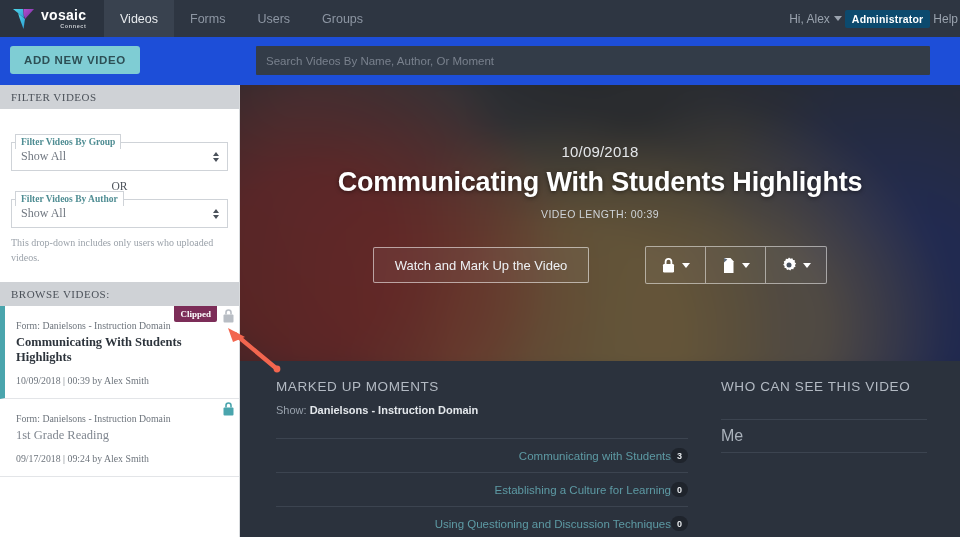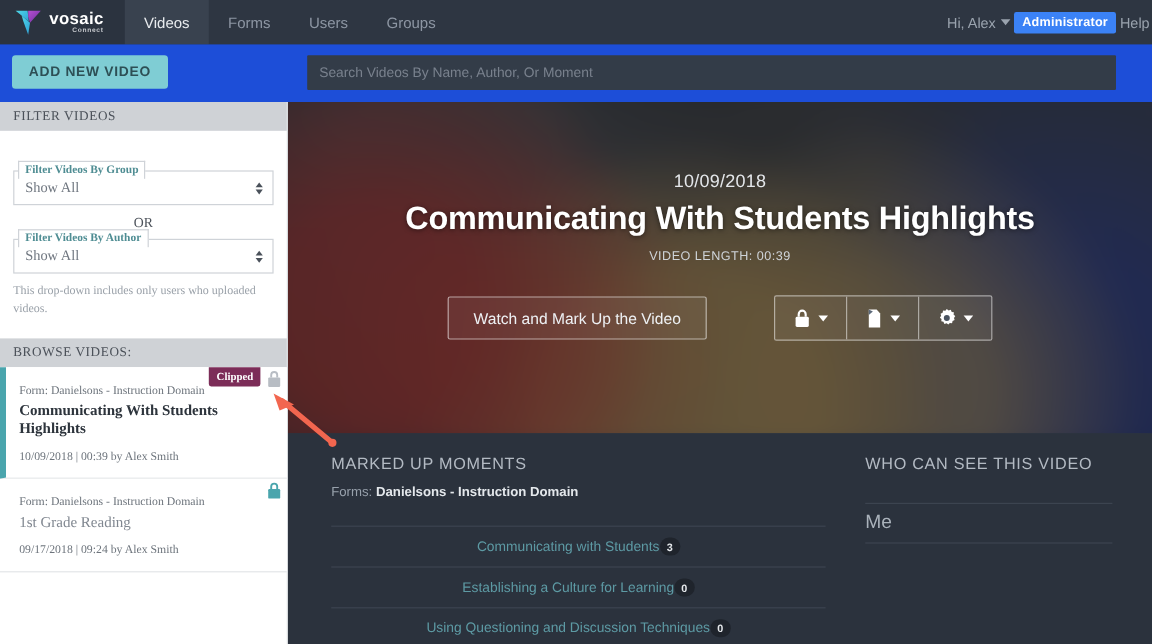--- a/index.html
+++ b/index.html
@@ -33,21 +33,21 @@
   .nav-right {
     margin-left: auto; display: flex; align-items: center;
     gap: 3px; padding-right: 2px;
   }
   .nav-hi { color: #9aa3ae; font-size: 12px; display: flex; align-items: center; gap: 4px; cursor: pointer;}
   .caret-dn {
     width: 0; height: 0; border-left: 4px solid transparent;
     border-right: 4px solid transparent; border-top: 5px solid #9aa3ae;
   }
   .admin-badge {
-    background: #3b82f6; color: #ffffff; font-size: 10.5px; font-weight: 700;
+    background: #0c4a6e; color: #ffffff; font-size: 10.5px; font-weight: 700;
     padding: 3px 7px 3px 7px; border-radius: 2px; letter-spacing: .2px;
   }
   .nav-help { color: #9aa3ae; font-size: 12px; cursor: pointer; }
 
   
   .actionbar {
     position: absolute; top: 37px; left: 0; width: 960px; height: 48px;
     background: #1d4ed8;
   }
   .add-btn {
@@ -177,21 +177,21 @@
   .lower {
     position: absolute; top: 361px; left: 240px; width: 720px; height: 176px;
     background: #2b323d;
   }
   .col-moments { position: absolute; left: 36px; top: 18px; width: 412px; }
   .col-who { position: absolute; left: 481px; top: 18px; width: 206px; }
   .sec-head { color: #b3bac3; font-size: 13.5px; letter-spacing: .6px; }
   .sec-sub { color: #98a1ac; font-size: 11px; margin-top: 10px; }
   .sec-sub b { color: #e4e8ec; font-weight: 700; }
   .moment-row {
-    display: flex; align-items: center; justify-content: center;
+    display: flex; align-items: center; justify-content: flex-end;
     border-top: 1px solid #3c4450; height: 34px; cursor: pointer;
   }
   .moment-label { color: #5d9aa4; font-size: 11.5px; }
   .moment-count {
     background: #1f242c; color: #e6e9ec; font-size: 9px; font-weight: 700;
     border-radius: 9px; min-width: 17px; height: 15px; display: flex;
     align-items: center; justify-content: center; padding: 0 5px;
   }
   .who-list { margin-top: 25px; }
   .who-row {
@@ -341,21 +341,21 @@
           </div>
         </div>
       </div>
     </div>
   </div>
 
   <div class="lower">
     <div class="col-moments">
       <div class="sec-head">MARKED UP MOMENTS</div>
       <div class="sec-sub">
-        <span>Forms:</span>
+        <span>Show:</span>
         <b>Danielsons - Instruction Domain</b>
       </div>
       <div class="moments-list">
         <div class="moment-row">
           <span class="moment-label">Communicating with Students</span>
           <span class="moment-count">3</span>
         </div>
         <div class="moment-row">
           <span class="moment-label">Establishing a Culture for Learning</span>
           <span class="moment-count">0</span>

